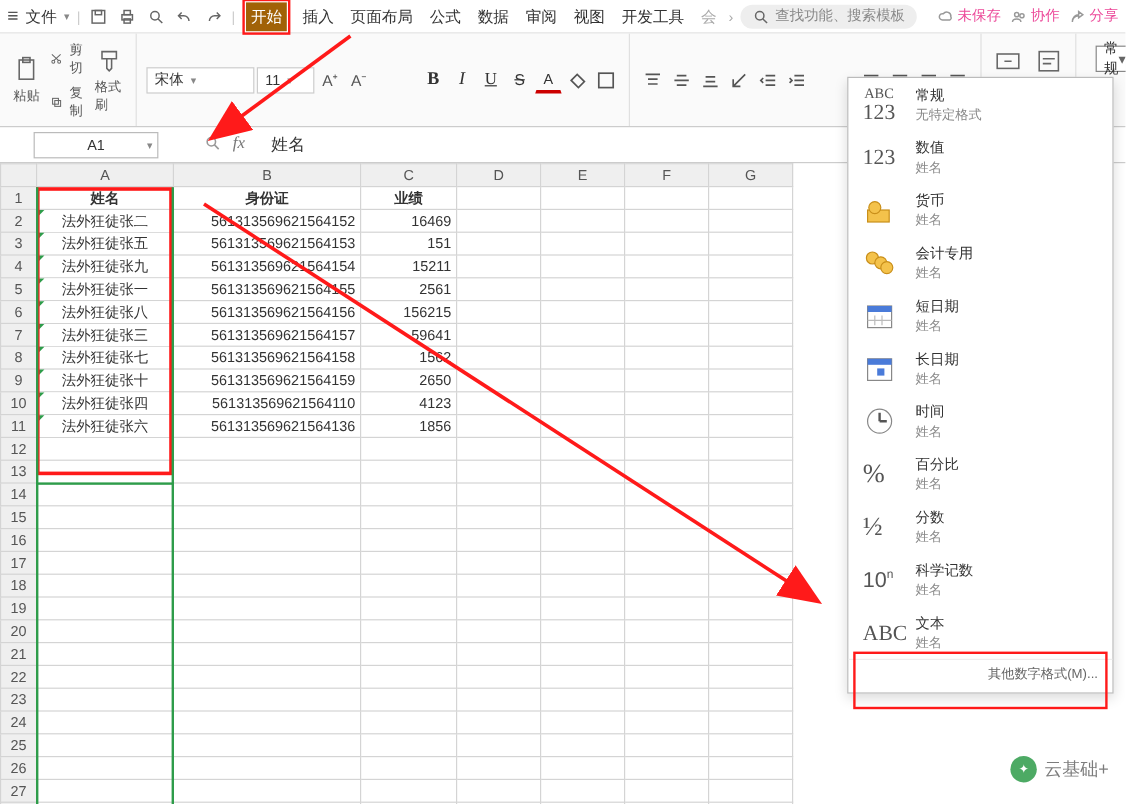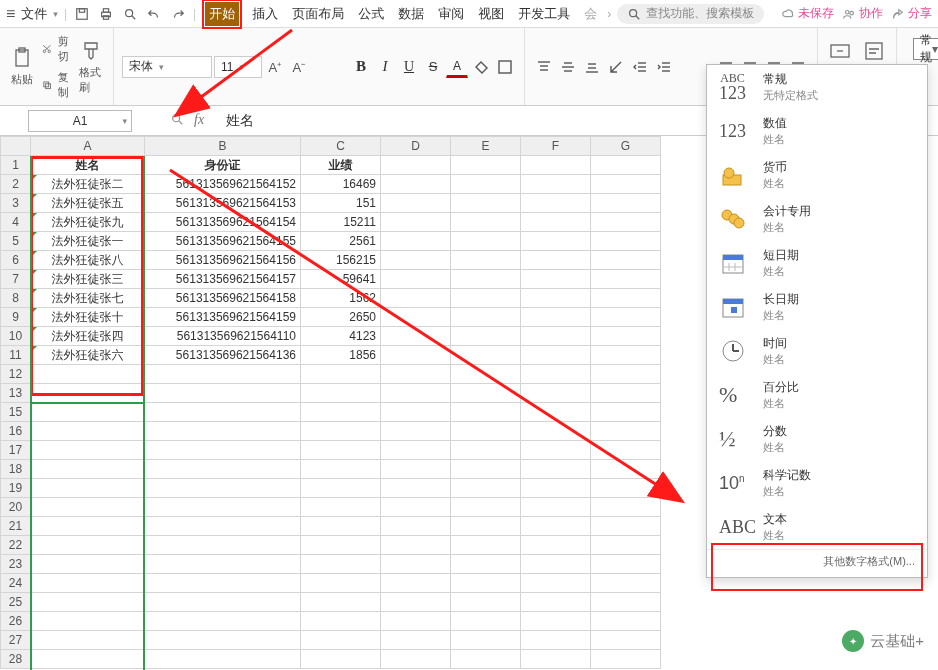--- a/index.html
+++ b/index.html
@@ -531,20 +531,30 @@
           <td class="cA"></td>
           <td></td>
           <td></td>
           <td></td>
           <td></td>
           <td></td>
           <td></td>
         </tr>
 
     <tr>
+          <th class="rowhdr">14</th>
+          <td></td>
+          <td></td>
+          <td></td>
+          <td></td>
+          <td></td>
+          <td></td>
+          <td></td>
+        </tr>
+    <tr>
           <th class="rowhdr">15</th>
           <td></td>
           <td></td>
           <td></td>
           <td></td>
           <td></td>
           <td></td>
           <td></td>
         </tr>
     <tr>

